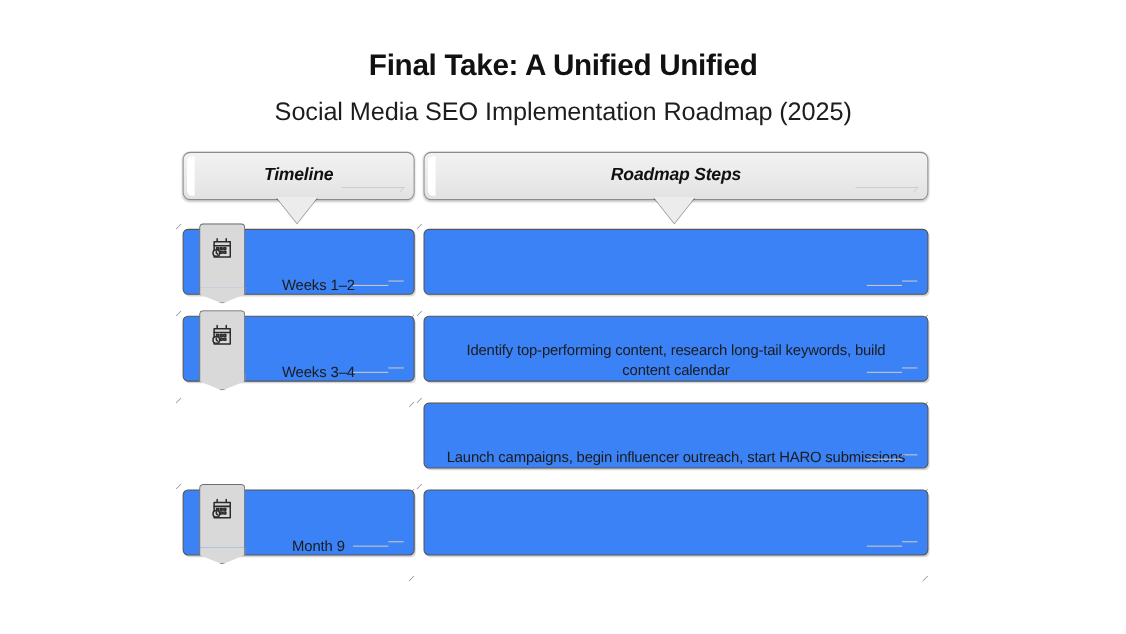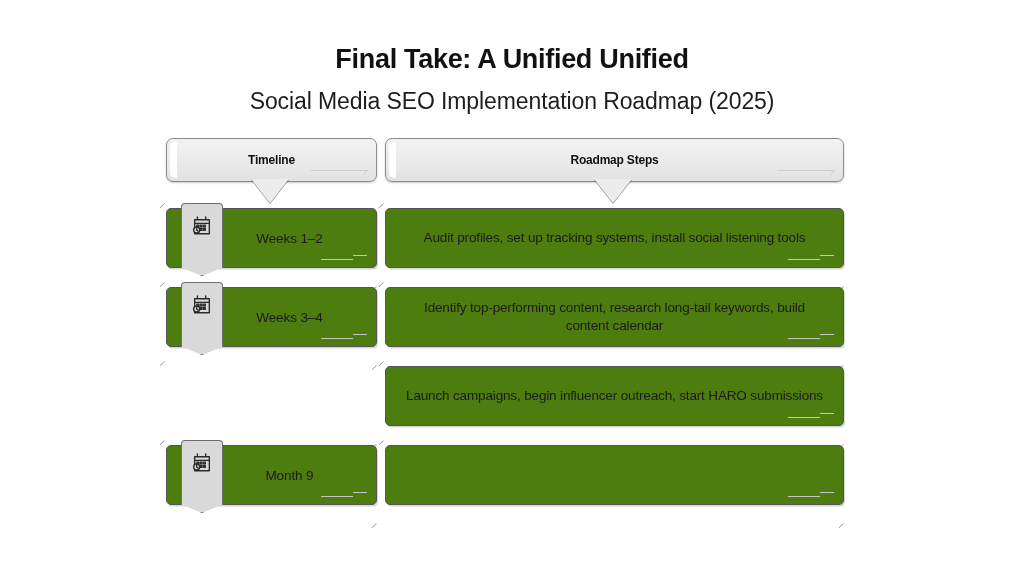--- a/index.html
+++ b/index.html
@@ -59,24 +59,25 @@
     height: 42px;
     border: 1.4px solid #8b8b8b;
     border-radius: 7px;
     background: linear-gradient(to bottom, #f2f2f2 0%, #eaeaea 55%, #e2e2e2 100%);
     box-shadow: 0 1px 2px rgba(0,0,0,0.22);
     display: flex;
     align-items: center;
     justify-content: center;
   }
   .hdr-label {
-    font-size: 12px;
+    font-size: 16px;
     font-weight: bold;
     color: #111111;
     letter-spacing: -0.2px;
+    font-style: italic;
   }
   
   .hdr::after {
     content: "";
     position: absolute;
     right: 10px;
     bottom: 6px;
     width: 56px;
     height: 4px;
     border-top: 1px solid #c9c9c9;
@@ -115,26 +116,26 @@
   
   .row {
     position: relative;
     height: 79px;
   }
 
   .card {
     position: absolute;
     top: 6px;
     height: 58px;
-    background: #4d7c0f;
+    background: #3b82f6;
     border: 1.3px solid #555555;
     border-radius: 5px;
     box-shadow: 1.5px 2px 0 -0.5px rgba(120,120,120,0.30);
     display: flex;
-    align-items: center;
+    align-items: flex-end;
   }
   
   .card .scribble {
     position: absolute;
     right: 9px;
     bottom: 7px;
     width: 46px;
     height: 7px;
     pointer-events: none;
   }
@@ -260,21 +261,20 @@
       </div>
       <span class="timeline-text">Weeks 1–2</span>
       <span class="scribble">
           <i></i>
           <i></i>
         </span>
     </div>
     <span class="tick tl" style="left:378px;">⸝</span>
     <span class="tick br" style="left:838px;">⸝</span>
     <div class="card card-action">
-      <span class="action-text">Audit profiles, set up tracking systems, install social listening tools</span>
       <span class="scribble">
           <i></i>
           <i></i>
         </span>
     </div>
   </div>
 
   <div class="row">
     <span class="tick tl" style="left:159px;">⸝</span>
     <span class="tick br" style="left:371px;">⸝</span>

